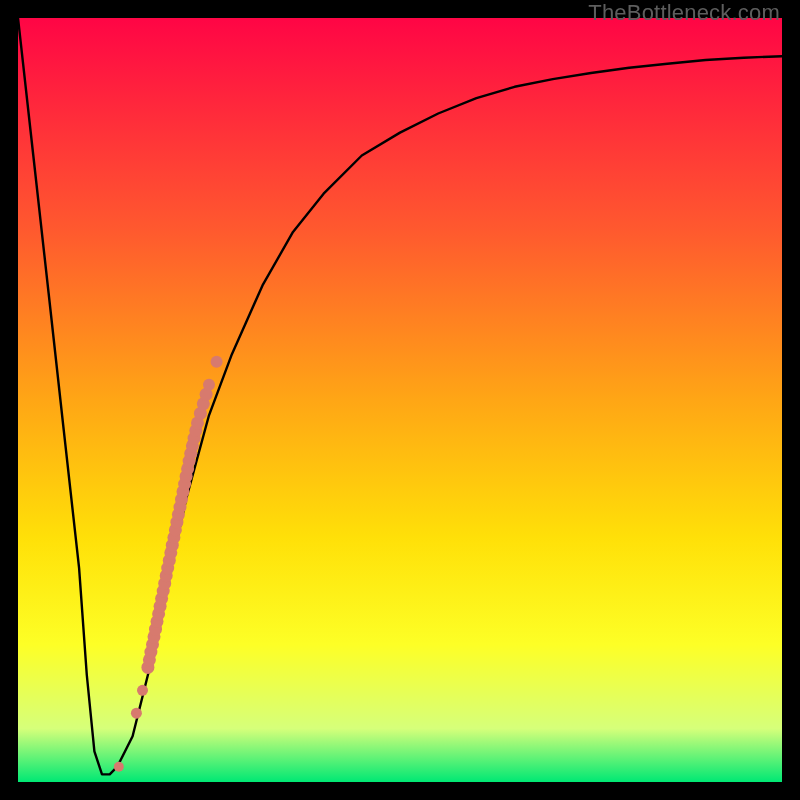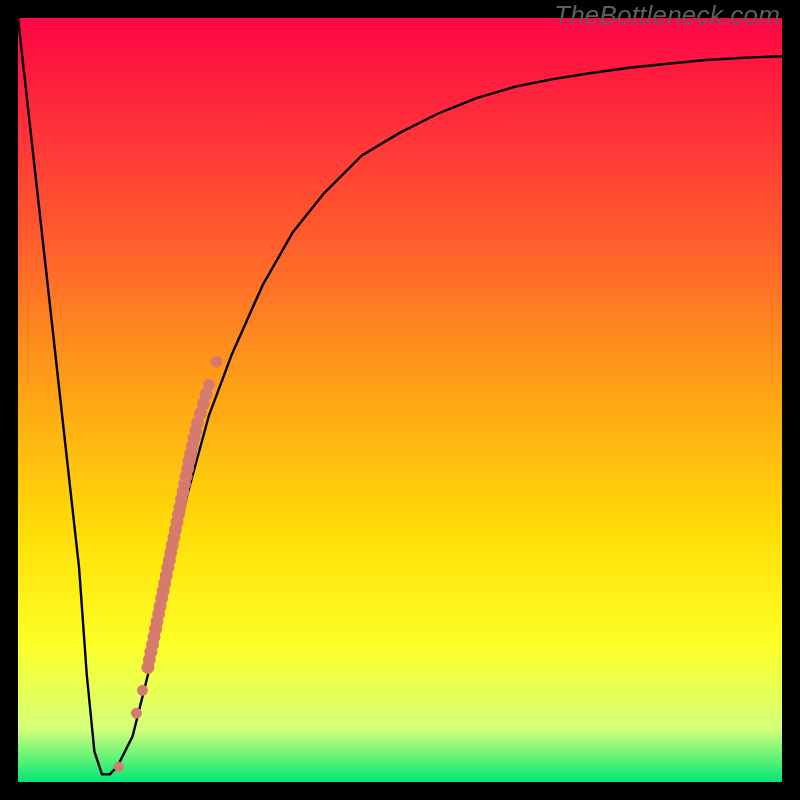--- a/index.html
+++ b/index.html
@@ -23,25 +23,24 @@
     top: 18px;
     width: 764px;
     height: 764px;
     overflow: hidden;
   }
   .watermark {
     position: absolute;
     top: 0px;
     right: 20px;
     color: #5e5e5e;
-    font-size: 26px;
+    font-size: 22px;
     font-weight: 500;
     letter-spacing: 0.2px;
     z-index: 5;
-    font-style: italic;
   }
   svg { display: block; }
 </style>
 </head>
 <body>
 
 <div class="frame">
   <div class="plot">
 
     <svg id="chart-svg" width="764" height="764" viewBox="0 0 764 764">

